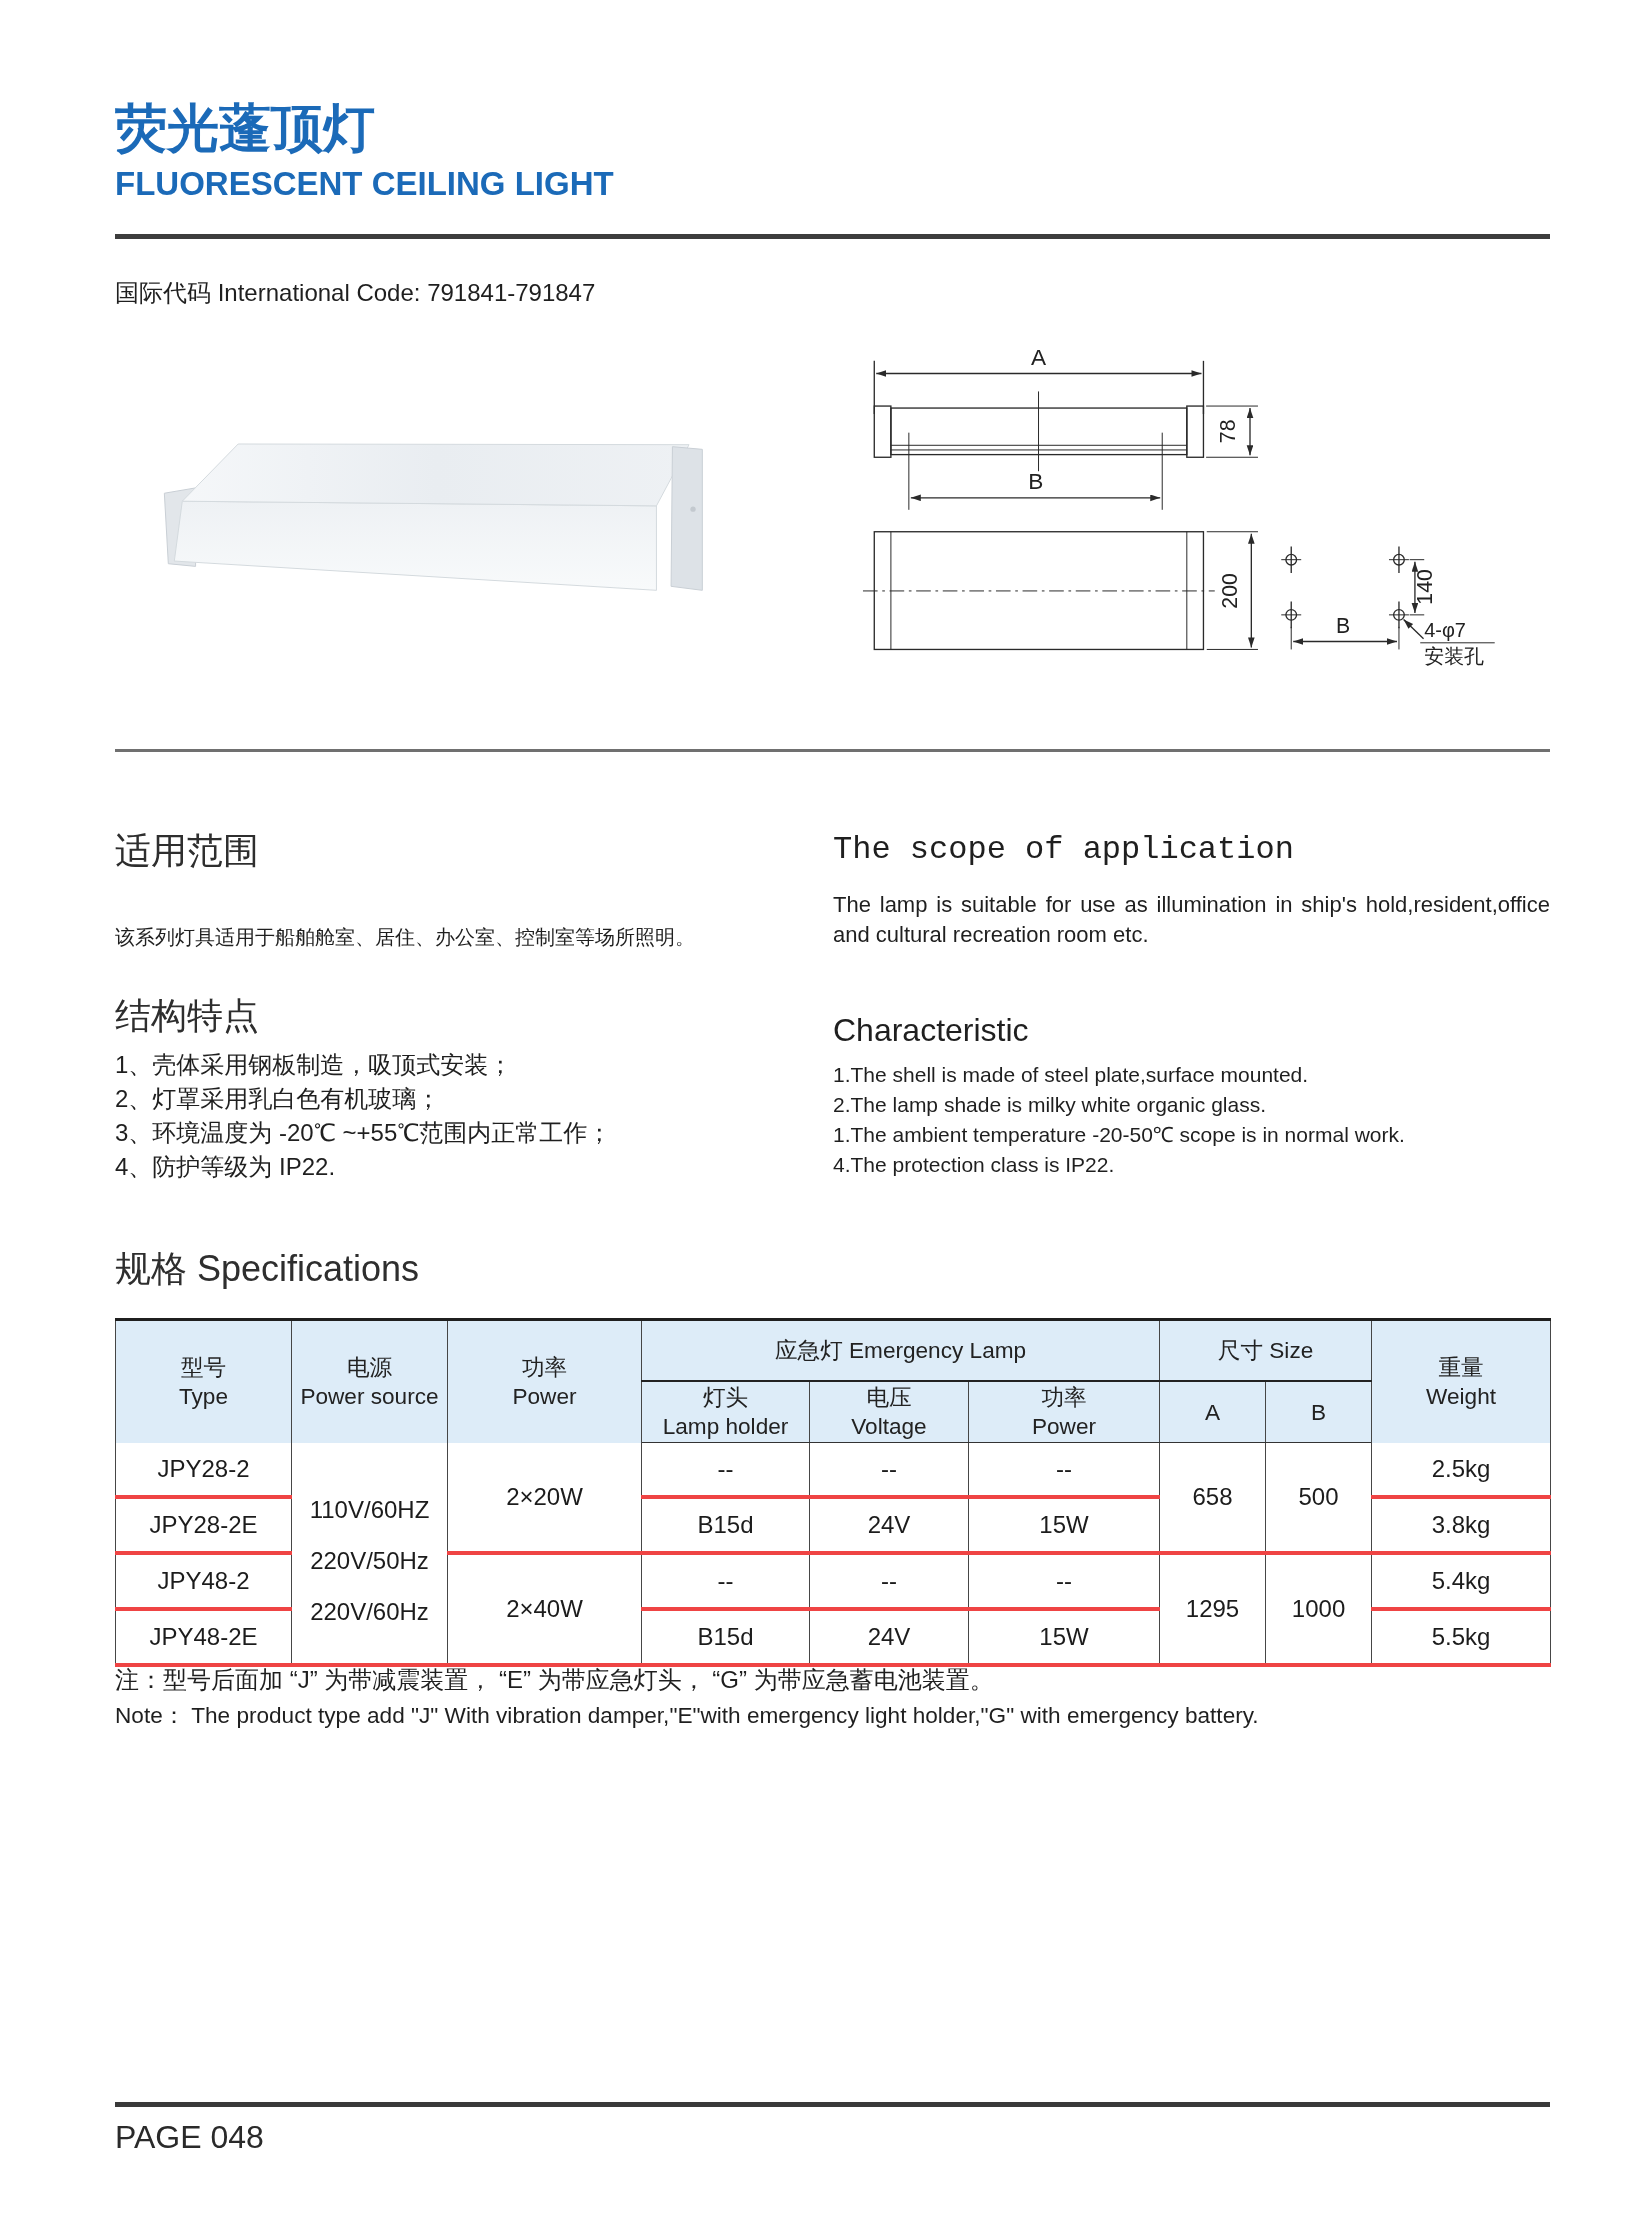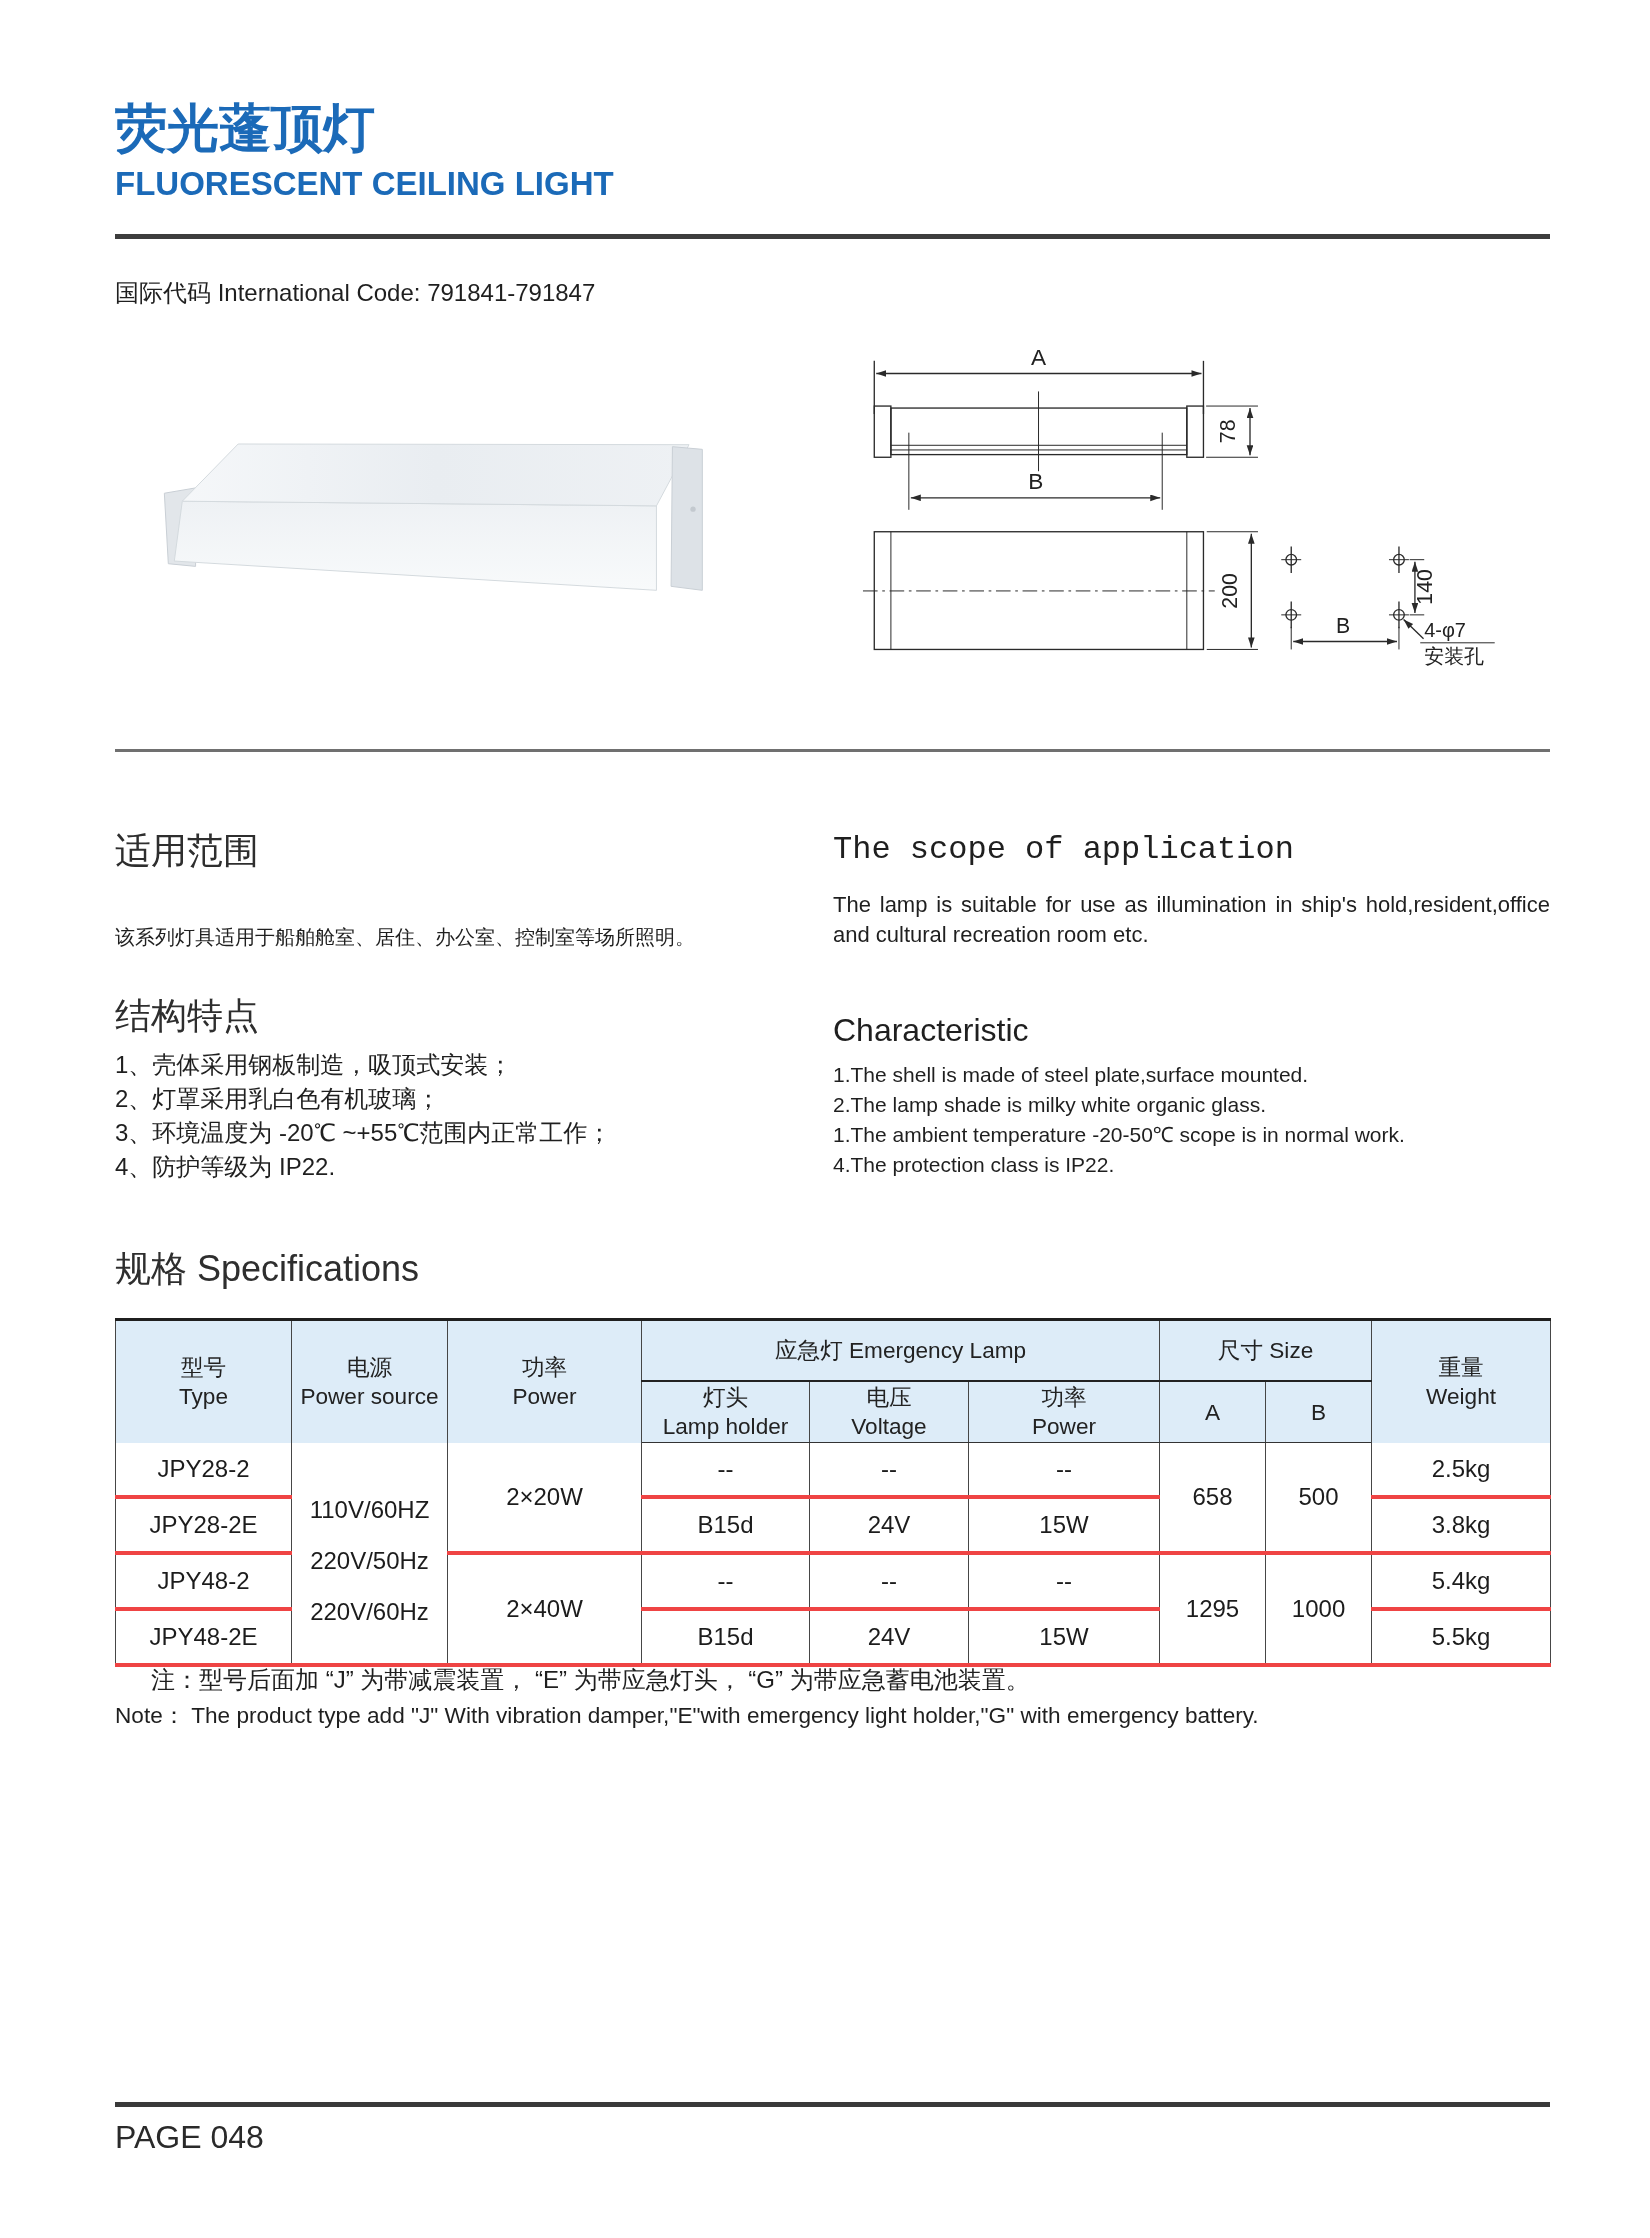--- a/index.html
+++ b/index.html
@@ -34,21 +34,21 @@
   table.specs th, table.specs td{border-left:1.3px solid #464646;border-right:1.3px solid #464646;
               text-align:center;vertical-align:middle;padding:0;font-weight:400;}
   table.specs thead th{background:#ddecf8;font-size:22.6px;line-height:29px;color:#222;}
   table.specs thead tr.r1 th{height:59px;}
   table.specs thead tr.r2 th{height:60px;border-bottom:1.3px solid #333;}
   table.specs thead th.span{border-bottom:2.7px solid #222;}
   table.specs td{font-size:24px;color:#1c1c1c;height:52px;border-bottom:4px solid #ef4444;}
   table.specs td .ps-line{line-height:35px;margin-top:16px;}
   .th2{display:block;}
 
-  .note-cn{left:115px;top:1664px;font-size:24px;margin-left:36px;}
+  .note-cn{left:115px;top:1664px;font-size:24px;}
   .note-en{left:115px;top:1700px;font-size:22.6px;}
 
   .rule3{left:115px;top:2102px;width:1435px;height:4.7px;background:#3a3a3a;}
   .footer-text{left:115px;top:2119px;font-size:32px;color:#2a2a2a;}
 
   svg text{font-family:"Liberation Sans", sans-serif;fill:#222;}
 </style>
 </head>
 <body>
 

